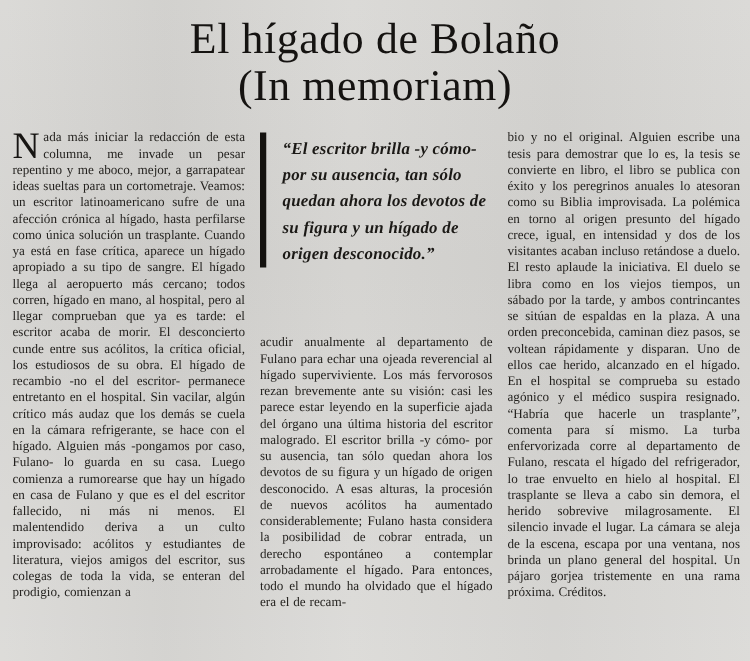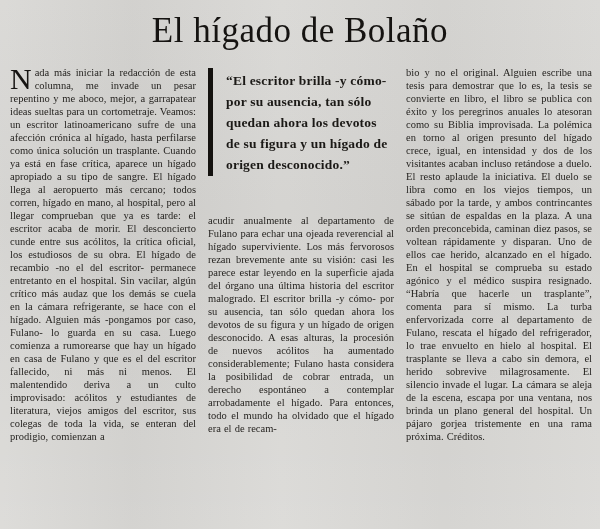--- a/index.html
+++ b/index.html
@@ -67,37 +67,39 @@
     display: flex;
     margin: 2px 0 0 0;
     min-height: 108px;
   }
   .quote-rule {
     flex: 0 0 5px;
     background: #14120f;
     margin-right: 13px;
   }
   .quote-text {
+    font-style: italic;
     font-weight: 700;
     font-size: 13.5px;
     line-height: 21px;
     text-align: left;
     color: #1b1916;
     padding-top: 2px;
     letter-spacing: 0.2px;
   }
-  .col-2-body { margin-top: 38px; }
+  .col-2-body { margin-top: 54px; }
 </style>
 </head>
 <body>
 
 <div class="page">
 
   <h1 class="headline">
     <span>El hígado de Bolaño</span>
+    <span>(In memoriam)</span>
   </h1>
 
   <div class="columns">
 
     <div class="col">
       <p class="body-text">
         <span class="dropcap">N</span><span>ada más iniciar la redacción de esta columna, me invade un pesar repentino y me aboco, mejor, a garrapatear ideas sueltas para un cortometraje. Veamos: un escritor latinoamericano sufre de una afección crónica al hígado, hasta perfilarse como única solución un trasplante. Cuando ya está en fase crítica, aparece un hígado apropiado a su tipo de sangre. El hígado llega al aeropuerto más cercano; todos corren, hígado en mano, al hospital, pero al llegar comprueban que ya es tarde: el escritor acaba de morir. El desconcierto cunde entre sus acólitos, la crítica oficial, los estudiosos de su obra. El hígado de recambio -no el del escritor- permanece entretanto en el hospital. Sin vacilar, algún crítico más audaz que los demás se cuela en la cámara refrigerante, se hace con el hígado. Alguien más -pongamos por caso, Fulano- lo guarda en su casa. Luego comienza a rumorearse que hay un hígado en casa de Fulano y que es el del escritor fallecido, ni más ni menos. El malentendido deriva a un culto improvisado: acólitos y estudiantes de literatura, viejos amigos del escritor, sus colegas de toda la vida, se enteran del prodigio, comienzan a</span>
       </p>
     </div>
 

